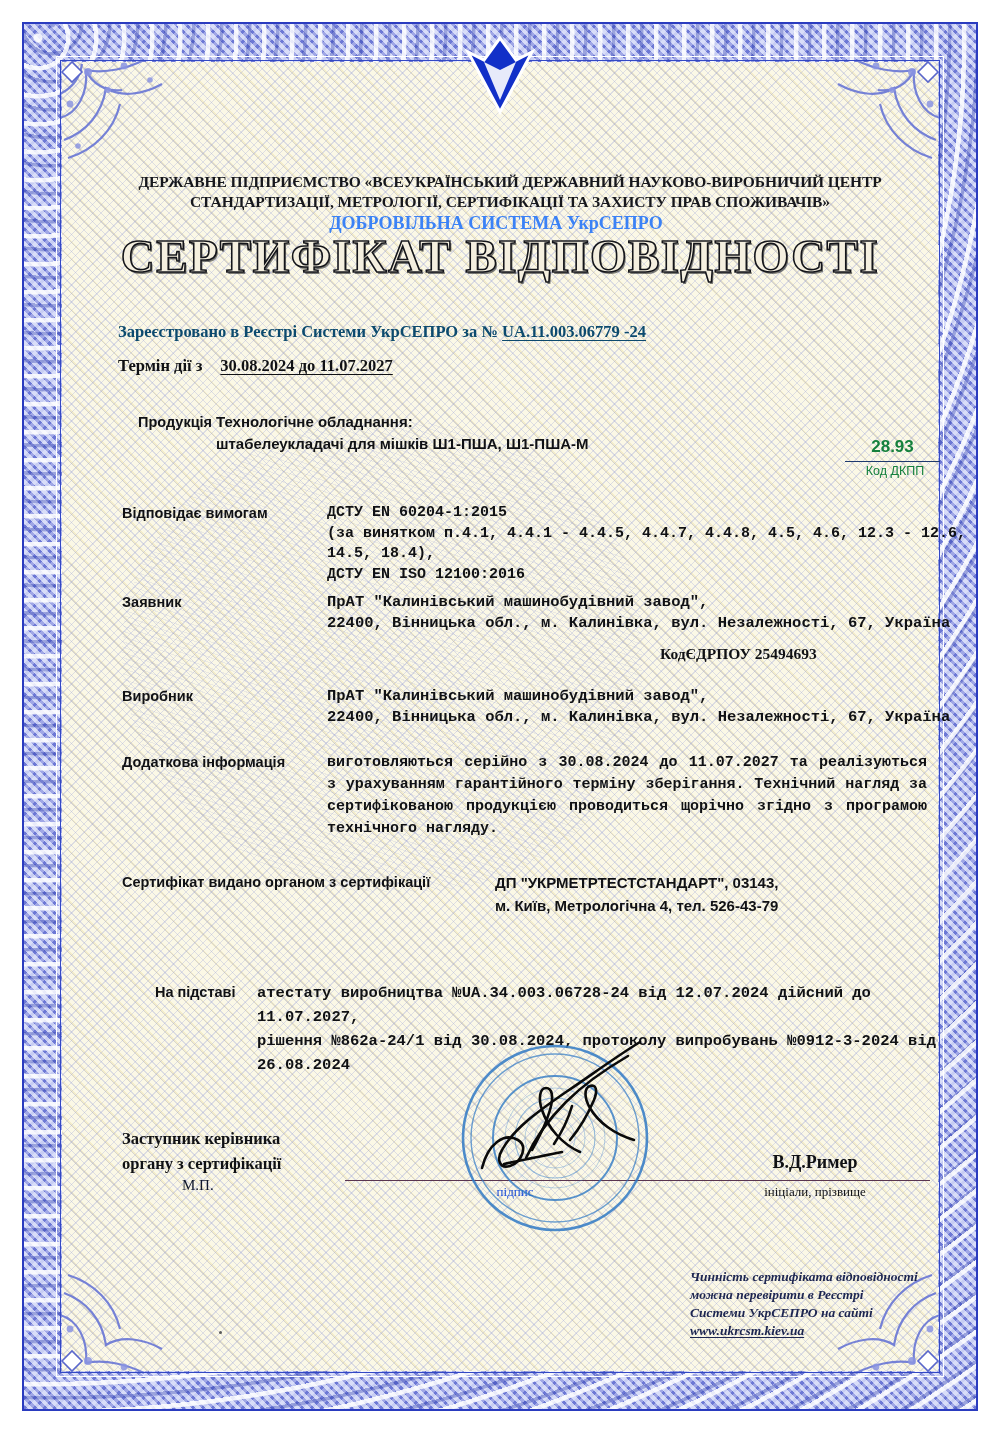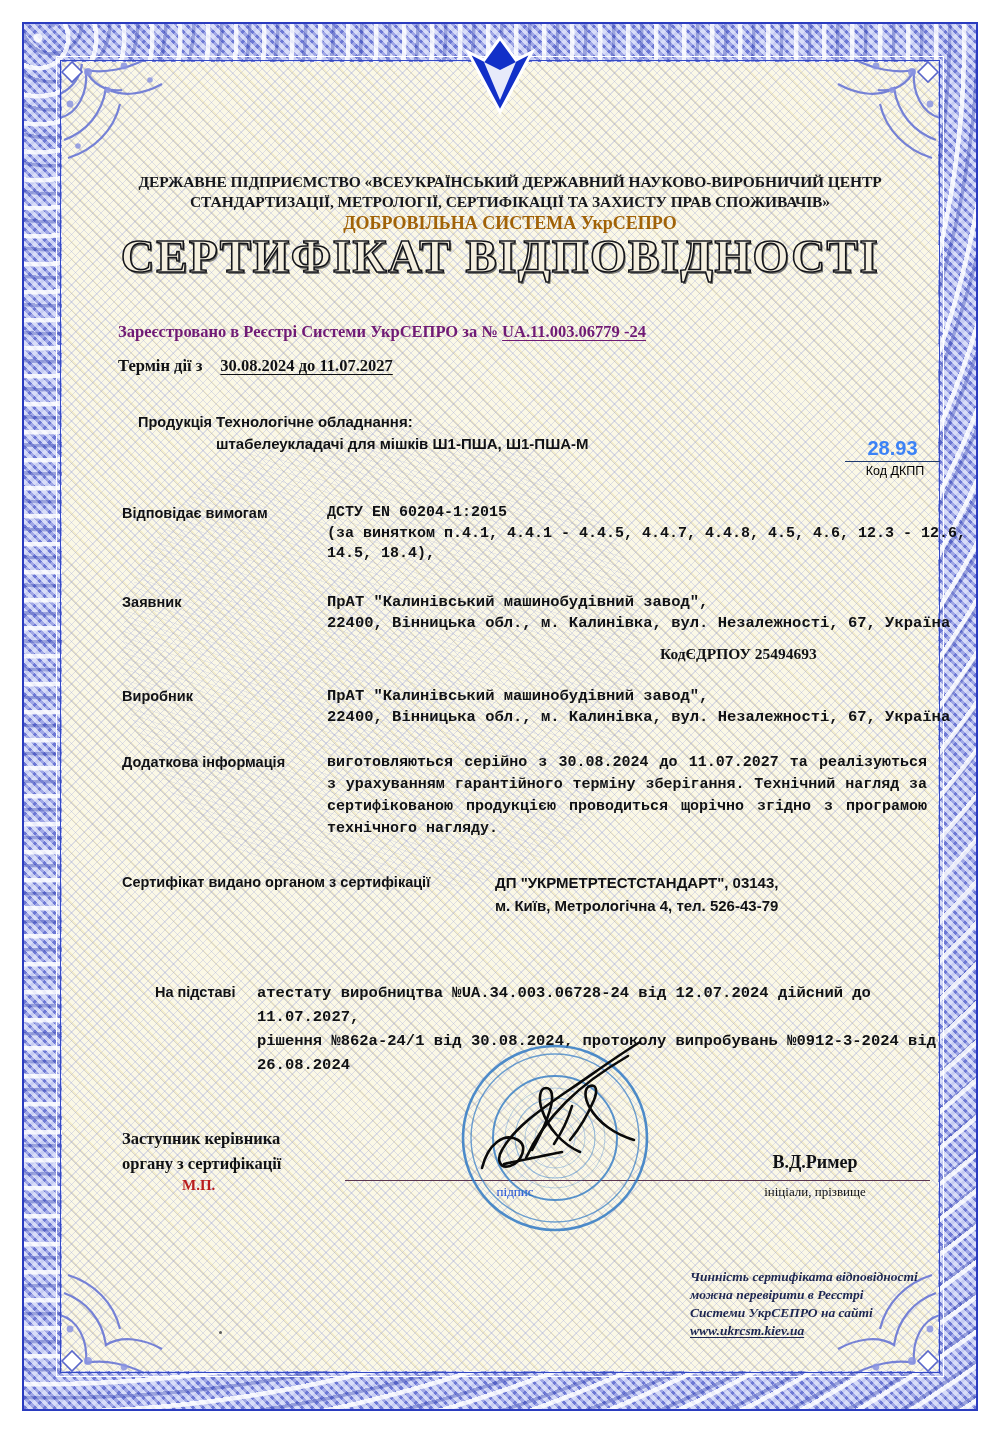--- a/index.html
+++ b/index.html
@@ -157,28 +157,28 @@
     text-align: center;
     font-family: "Liberation Serif", serif;
     font-weight: bold;
     font-size: 15.5px;
     line-height: 19.5px;
     letter-spacing: -0.1px;
     color: #16171c;
   }
   .hdr-sys {
     position: absolute;
-    left: 110px;
+    left: 96px;
     top: 213px;
     width: 800px;
     text-align: center;
     font-family: "Liberation Serif", serif;
     font-weight: bold;
     font-size: 18px;
-    color: #a16207;
+    color: #3b82f6;
   }
 
   .title {
     position: absolute;
     left: 0;
     top: 230px;
     width: 1000px;
     text-align: center;
     font-family: "Liberation Serif", serif;
     font-weight: bold;
@@ -192,21 +192,21 @@
       -0.5px 0 0 rgba(20,21,26,0.35);
   }
 
   .reg-line {
     position: absolute;
     left: 118px;
     top: 322px;
     font-family: "Liberation Serif", serif;
     font-weight: bold;
     font-size: 16.5px;
-    color: #701a75;
+    color: #0c4a6e;
     white-space: nowrap;
   }
   .reg-line .num {
     text-decoration: underline;
     text-underline-offset: 3px;
   }
   .term-line {
     position: absolute;
     left: 118px;
     top: 356px;
@@ -253,39 +253,39 @@
   .prod-val  { left: 216px; top: 411px; }
 
   .dkpp-code {
     position: absolute;
     left: 845px;
     top: 437px;
     width: 95px;
     text-align: center;
     font-family: "Liberation Sans", sans-serif;
     font-weight: bold;
-    font-size: 20px;
-    color: #3b82f6;
+    font-size: 17px;
+    color: #15803d;
   }
   .dkpp-rule {
     position: absolute;
     left: 845px;
     top: 461px;
     width: 95px;
     border-top: 1.6px solid #1f3a6e;
   }
   .dkpp-lbl {
     position: absolute;
     left: 845px;
     top: 464px;
     width: 100px;
     text-align: center;
     font-family: "Liberation Sans", sans-serif;
     font-size: 12.5px;
-    color: #000000;
+    color: #15803d;
   }
 
   
   .req-lbl { left: 122px; top: 505px; }
   .req-val { left: 327px; top: 503px; font-size: 15px; line-height: 20.5px; }
 
   
   .app-lbl { left: 122px; top: 594px; }
   .app-val { left: 327px; top: 592px; }
   .edrpou  { position: absolute; left: 660px; top: 645px;
@@ -319,23 +319,23 @@
     font-weight: bold;
     font-size: 16.5px;
     line-height: 25px;
     color: #101114;
   }
   .sig-mp {
     position: absolute;
     left: 182px;
     top: 1177px;
     font-family: "Liberation Serif", serif;
-    font-weight: bold;
+    font-weight: normal;
     font-size: 15px;
-    color: #b91c1c;
+    color: #0f172a;
   }
   .sig-rule {
     position: absolute;
     left: 345px;
     top: 1180px;
     width: 585px;
     border-top: 1.4px solid #5a3550;
   }
   .sig-name {
     position: absolute;
@@ -514,20 +514,21 @@
       <div>штабелеукладачі для мішків Ш1-ПША, Ш1-ПША-М</div>
     </div>
     <div class="dkpp-code">28.93</div>
     <div class="dkpp-rule"></div>
     <div class="dkpp-lbl">Код ДКПП</div>
 
     <div class="lbl req-lbl">Відповідає вимогам</div>
     <div class="val-serif req-val">
       <div>ДСТУ EN 60204-1:2015</div>
       <div>(за  винятком  п.4.1, 4.4.1 - 4.4.5, 4.4.7, 4.4.8, 4.5, 4.6, 12.3 - 12.6, 14.5, 18.4),</div>
+      <div>ДСТУ EN ISO 12100:2016</div>
     </div>
 
     <div class="lbl app-lbl">Заявник</div>
     <div class="val-serif app-val">
       <div>ПрАТ "Калинівський машинобудівний завод",</div>
       <div>22400, Вінницька обл., м. Калинівка, вул. Незалежності, 67, Україна</div>
     </div>
     <div class="edrpou">КодЄДРПОУ 25494693</div>
 
     <div class="lbl man-lbl">Виробник</div>

